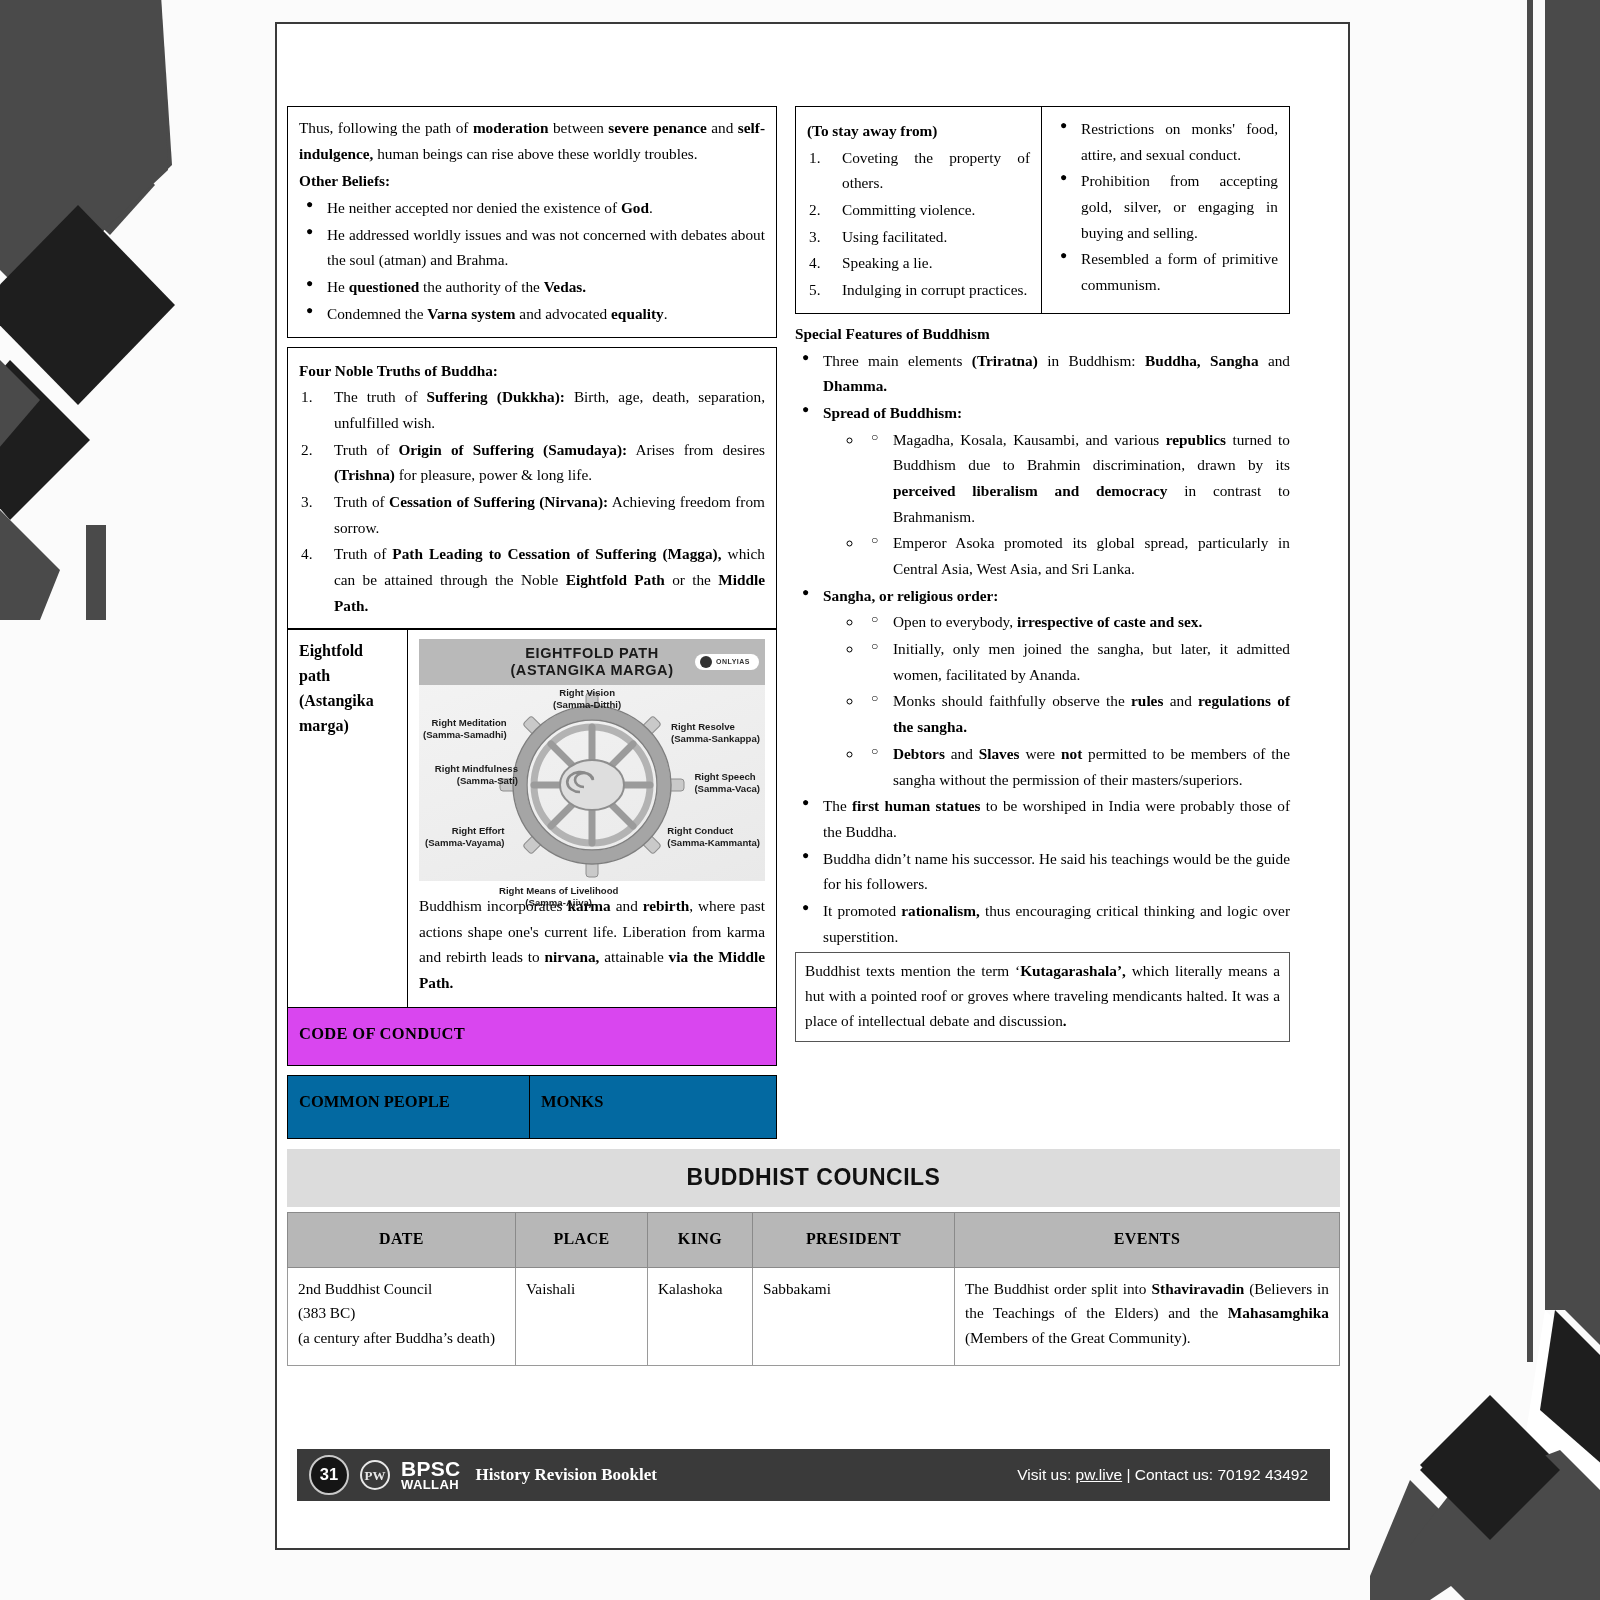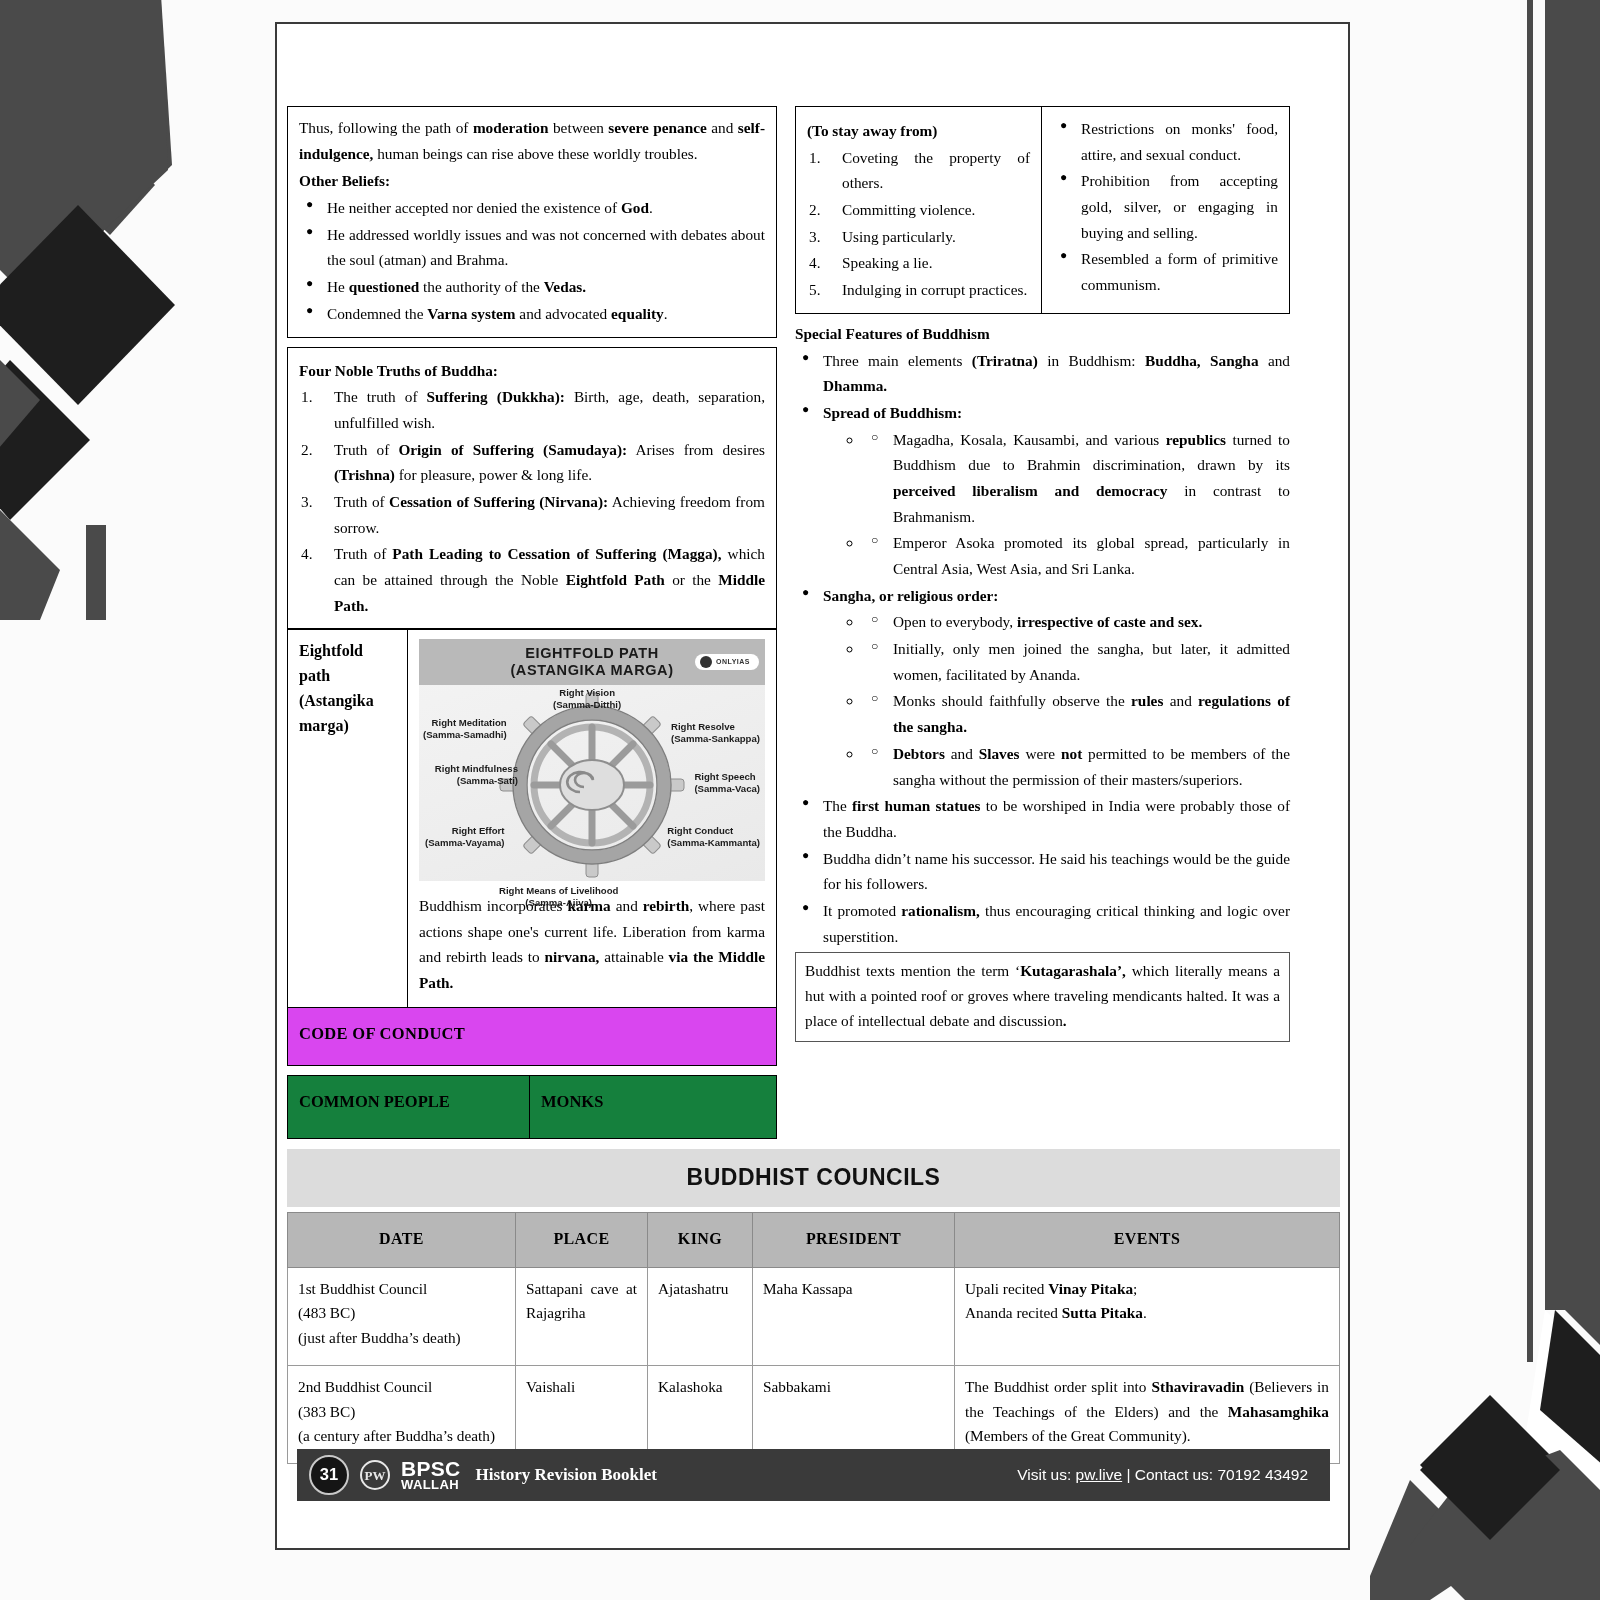--- a/index.html
+++ b/index.html
@@ -105,21 +105,21 @@
   .lbl .s { font-weight:bold; }
 
   
   .coc-head {
     border:1.6px solid #000; border-top:none;
     background:#d946ef; padding:12px 11px 18px 11px;
     font-weight:bold; font-size:16.5px; letter-spacing:0.3px;
   }
   .coc-row { display:flex; margin-top:9px; }
   .coc-cell {
-    border:1.6px solid #000; background:#15803d;
+    border:1.6px solid #000; background:#0369a1;
     padding:12px 11px 22px 11px; font-weight:bold; font-size:16.5px;
   }
   .coc-c1 { width:243px; flex:0 0 243px; }
   .coc-c2 { flex:1; border-left:none; }
 
   
   .split { display:flex; }
   .split > div { padding:9px 11px 9px 11px; }
   .split-l { width:246px; flex:0 0 246px; border-right:1.6px solid #000; }
   .split-r { flex:1; }
@@ -349,21 +349,21 @@
 
     <div id="col-right">
 
       <div class="box">
         <div class="split">
           <div class="split-l">
             <p class="hdr">(To stay away from)</p>
             <ol class="num">
               <li><span class="n">1.</span><span>Coveting the property of others.</span></li>
               <li><span class="n">2.</span><span>Committing violence.</span></li>
-              <li><span class="n">3.</span><span>Using particularly.</span></li>
+              <li><span class="n">3.</span><span>Using facilitated.</span></li>
               <li><span class="n">4.</span><span>Speaking a lie.</span></li>
               <li><span class="n">5.</span><span>Indulging in corrupt practices.</span></li>
             </ol>
           </div>
           <div class="split-r">
             <ul class="bul">
               <li>Restrictions on monks' food, attire, and sexual conduct.</li>
               <li>Prohibition from accepting gold, silver, or engaging in buying and selling.</li>
               <li>Resembled a form of primitive communism.</li>
             </ul>
@@ -409,27 +409,20 @@
     <table class="bc">
       <tbody>
             <tr>
         <th class="c-date">DATE</th>
         <th class="c-place">PLACE</th>
         <th class="c-king">KING</th>
         <th class="c-pres">PRESIDENT</th>
         <th>EVENTS</th>
       </tr>
       <tr>
-        <td>1st Buddhist Council<br>(483 BC)<br>(just after Buddha’s death)</td>
-        <td style="text-align:justify;">Sattapani cave at Rajagriha</td>
-        <td>Ajatashatru</td>
-        <td>Maha Kassapa</td>
-        <td>Upali recited <b>Vinay Pitaka</b>;<br>Ananda recited <b>Sutta Pitaka</b>.</td>
-      </tr>
-      <tr>
         <td>2nd Buddhist Council<br>(383 BC)<br>(a century after Buddha’s death)</td>
         <td>Vaishali</td>
         <td>Kalashoka</td>
         <td>Sabbakami</td>
         <td style="text-align:justify;">The Buddhist order split into <b>Sthaviravadin</b> (Believers in the Teachings of the Elders) and the <b>Mahasamghika</b> (Members of the Great Community).</td>
       </tr>
     </tbody>
         </table>
   </div>
 

